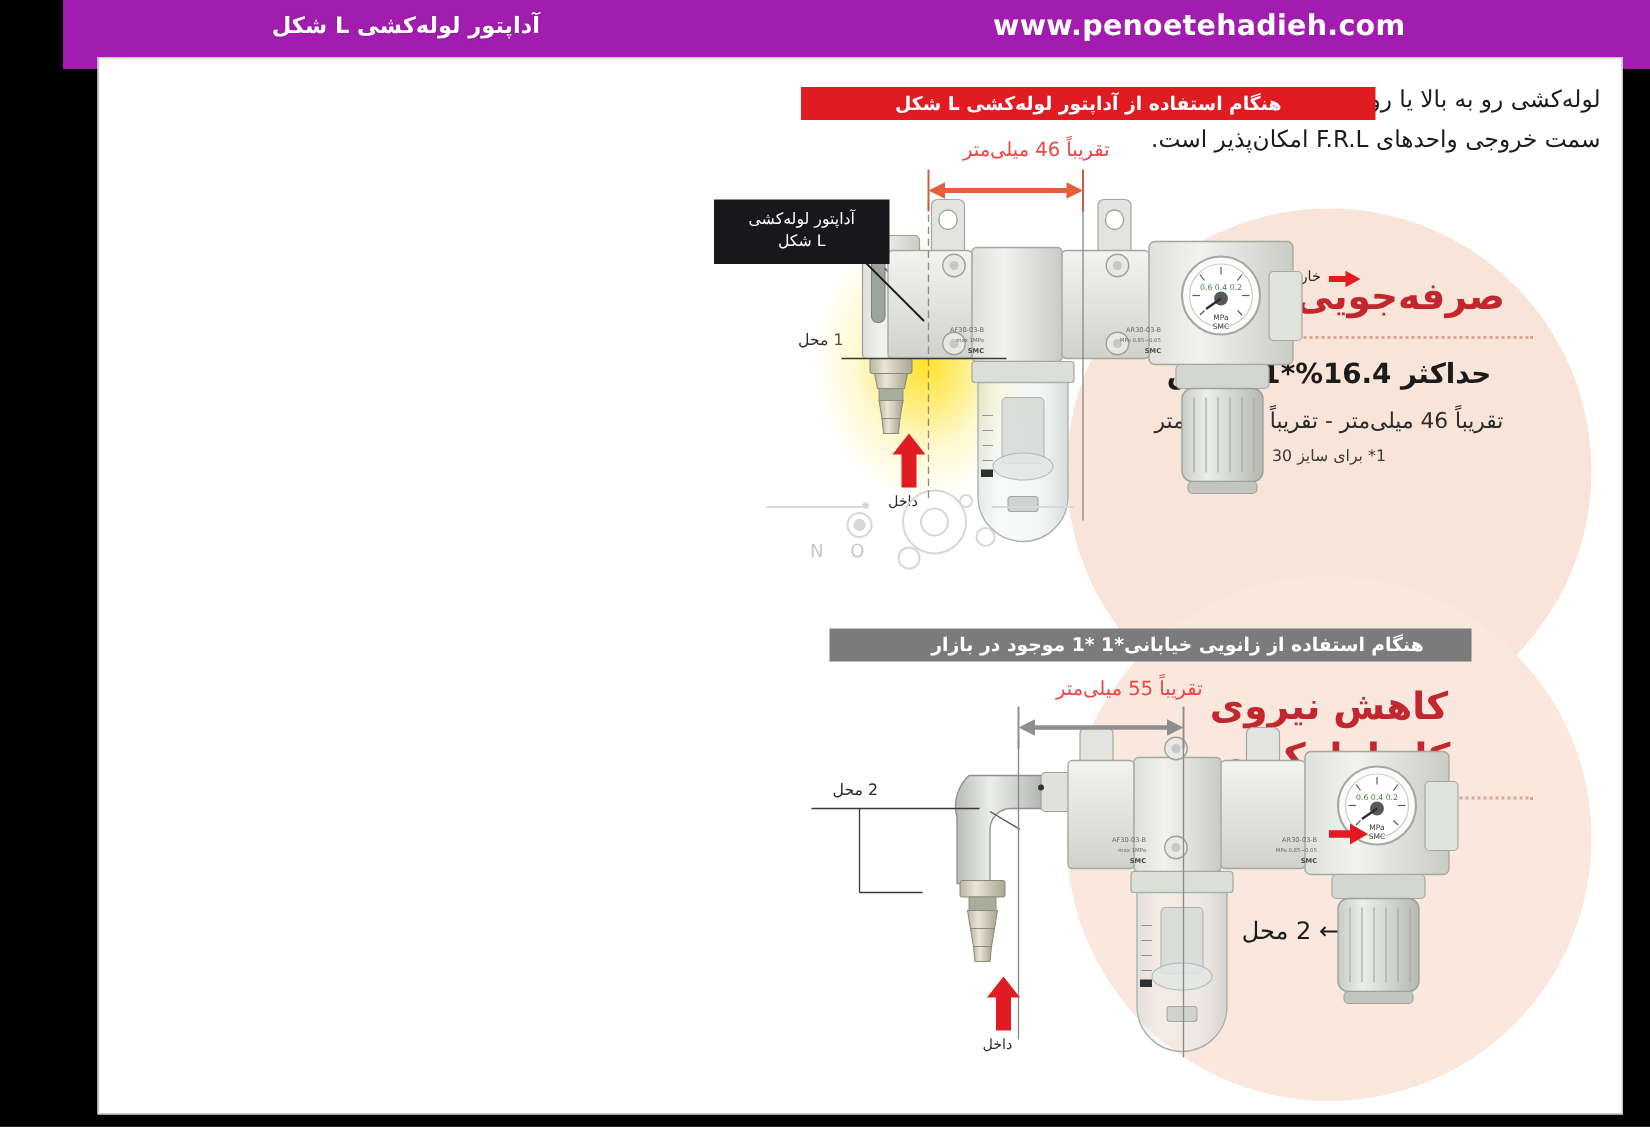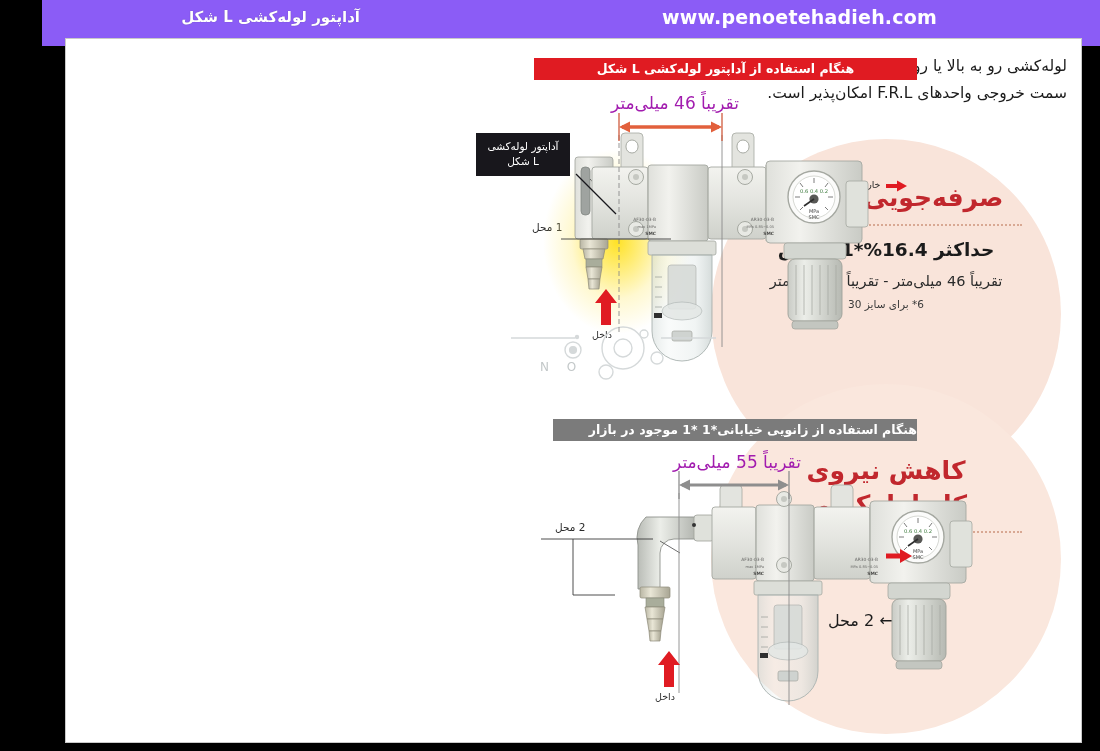--- a/index.html
+++ b/index.html
@@ -20,21 +20,21 @@
     background: #000000;
   }
 
   
   .header-band {
     position: absolute;
     left: 42px;
     top: 0;
     width: 1058px;
     height: 46px;
-    background: #8b5cf6;
+    background: #a21caf;
   }
   .header-title {
     position: absolute;
     right: 740px;
     top: 8px;
     color: #ffffff;
     font-size: 15px;
     font-weight: bold;
     white-space: nowrap;
     direction: rtl;
@@ -163,24 +163,25 @@
     direction: rtl;
     white-space: nowrap;
     overflow: hidden;
   }
   .bar.red  { background: #e01b22; }
   .bar.grey { background: #7b7b7b; }
 
   
   .dim-label {
     position: absolute;
-    font-size: 17px;
-    color: #a21caf;
+    font-size: 13px;
+    color: #ef4444;
     direction: rtl;
     white-space: nowrap;
+    margin-left: 31px;
   }
 
   .leader-label {
     position: absolute;
     font-size: 10.5px;
     color: #2b2b2b;
     direction: rtl;
     white-space: nowrap;
   }
 
@@ -265,21 +266,21 @@
   <div class="sheet">
 
     <div class="intro">لوله‌کشی رو به بالا یا رو به پایین در سمت ورودی و سمت خروجی واحدهای F.R.L امکان‌پذیر است.</div>
 
     <div class="circle one">
       <div class="circle-inner" style="top:42px;">
         <div class="c-title">صرفه‌جویی در فضا</div>
         <div class="c-divider"></div>
         <div class="c-main">حداکثر 16.4%*1 کاهش</div>
         <div class="c-sub">تقریباً 46 میلی‌متر - تقریباً 55 میلی‌متر</div>
-        <div class="c-note">6* برای سایز 30</div>
+        <div class="c-note">1* برای سایز 30</div>
       </div>
     </div>
 
     <div class="circle two">
       <div class="circle-inner" style="top:70px;">
         <div class="c-title">کاهش نیروی</div>
         <div class="c-title">کار لوله‌کشی</div>
         <div class="c-divider"></div>
         <div class="c-body">تعداد اتصالات پیچی</div>
         <div class="c-body2">1 محل ← 2 محل</div>
@@ -322,21 +323,21 @@
         <line x1="56" y1="16" x2="153" y2="16" stroke="#e2603c" stroke-width="3.4"></line>
         <polygon points="53,16 64,10.5 64,21.5" fill="#e2603c"></polygon>
         <polygon points="156,16 145,10.5 145,21.5" fill="#e2603c"></polygon>
       </svg>
 
       <svg width="300" height="230" style="position:absolute;left:500px;top:96px;z-index:4;">
         <line x1="53" y1="0" x2="53" y2="200" stroke="#8a8a8a" stroke-width=".9" stroke-dasharray="5,3"></line>
         <line x1="156" y1="0" x2="156" y2="212" stroke="#8a8a8a" stroke-width=".9"></line>
       </svg>
 
-      <div class="black-callout" style="left:410px; top:94px; width:94px;text-align:center;">
+      <div class="black-callout" style="left:410px; top:94px; width:117px;text-align:center;">
         <div>آداپتور لوله‌کشی</div>
         <div>L شکل</div>
       </div>
       <svg width="70" height="60" style="position:absolute;left:510px;top:135px;z-index:5;">
         <line x1="0" y1="0" x2="40" y2="40" stroke="#18171c" stroke-width="1.2"></line>
       </svg>
 
       <div class="leader-label" style="left:466px; top:182px;">1 محل</div>
       <svg width="140" height="22" style="position:absolute;left:495px;top:196px;z-index:5;">
         <line x1="0" y1="4" x2="110" y2="4" stroke="#3a3a3a" stroke-width=".9"></line>
@@ -485,21 +486,21 @@
         </g>
 
         <g>
           <rect x="290" y="72" width="22" height="46" rx="3" fill="#e0e2dc" stroke="#a5a8a1" stroke-width=".8"></rect>
         </g>
       </svg>
     </div>
 
     <div class="panel" style="left:0; top:372px; width:1017px; height:333px;">
 
-      <div class="bar grey" style="left:487px; top:8px; width:364px;padding-left:36px;">
+      <div class="bar grey" style="left:487px; top:8px; width:428px;padding-left:36px;">
         <span>هنگام استفاده از زانویی خیابانی*1 *1 موجود در بازار</span>
       </div>
 
       <div class="dim-label" style="left:607px; top:41px;">تقریباً 55 میلی‌متر</div>
 
       <svg width="300" height="40" style="position:absolute;left:530px;top:58px;z-index:5;">
         <line x1="83" y1="2" x2="83" y2="30" stroke="#8e8e8e" stroke-width="1.3"></line>
         <line x1="193" y1="2" x2="193" y2="30" stroke="#8e8e8e" stroke-width="1.3"></line>
         <line x1="86" y1="16" x2="190" y2="16" stroke="#8e8e8e" stroke-width="3"></line>
         <polygon points="83,16 94,10.5 94,21.5" fill="#8e8e8e"></polygon>

